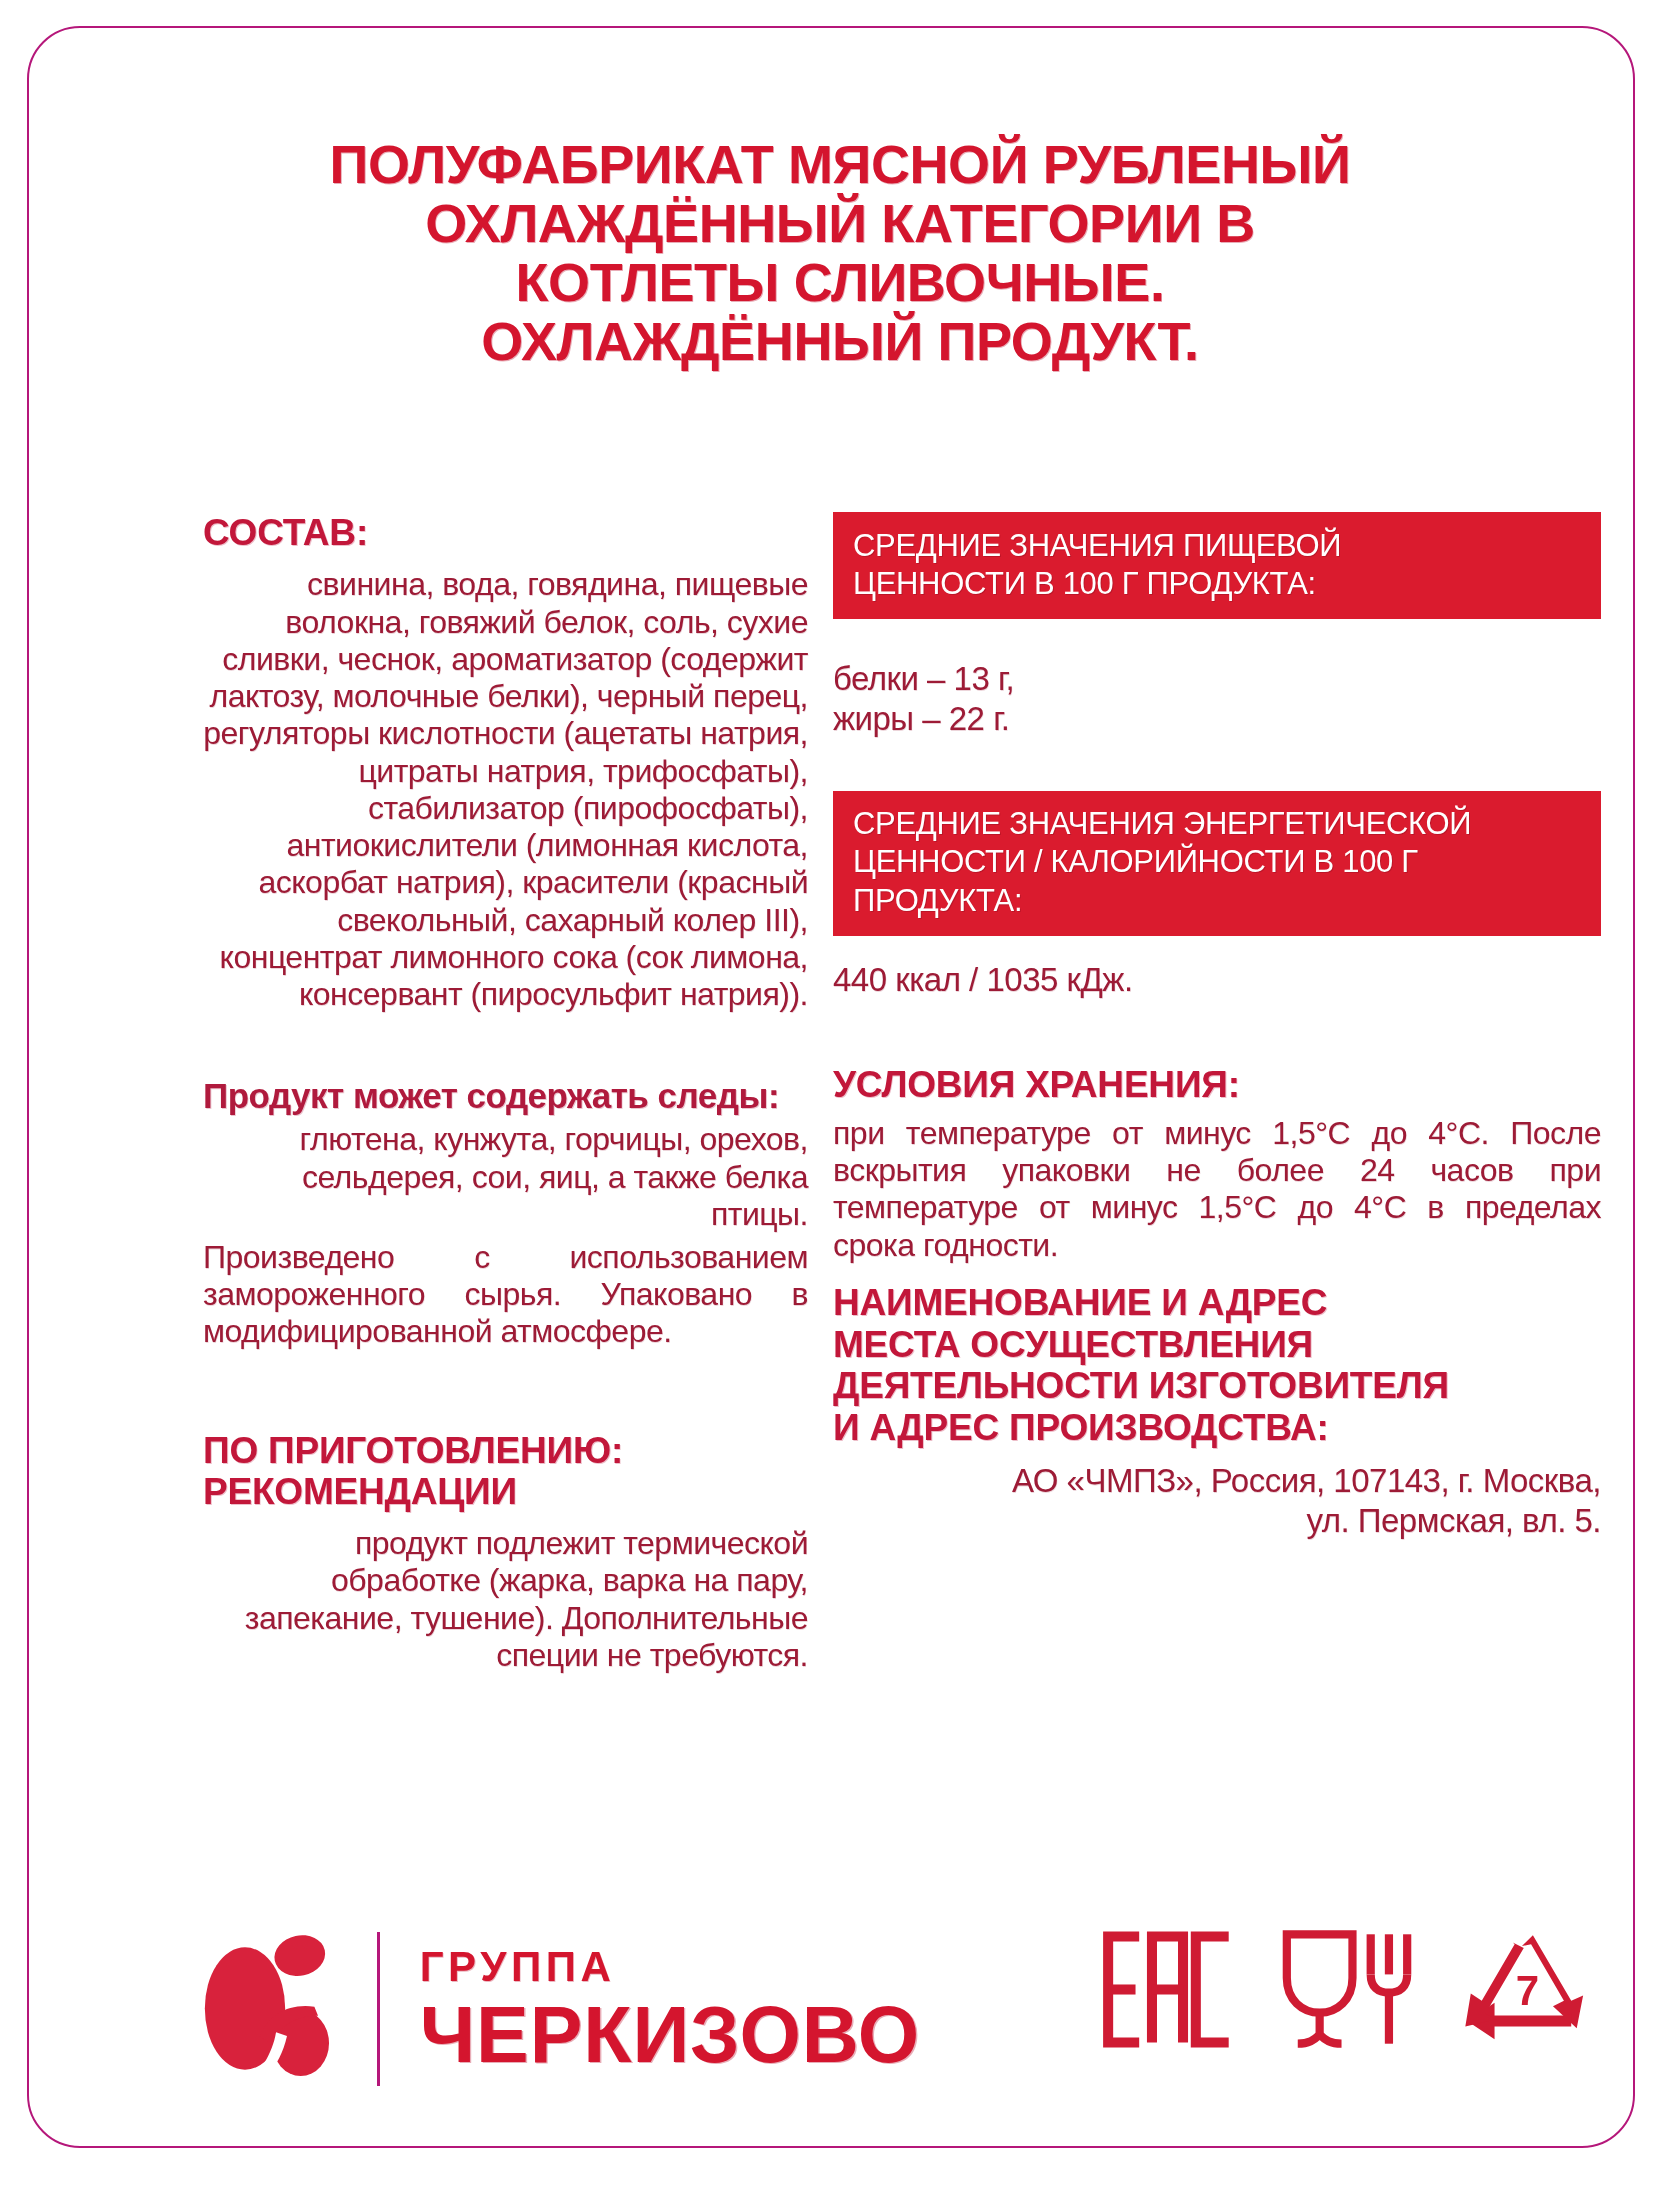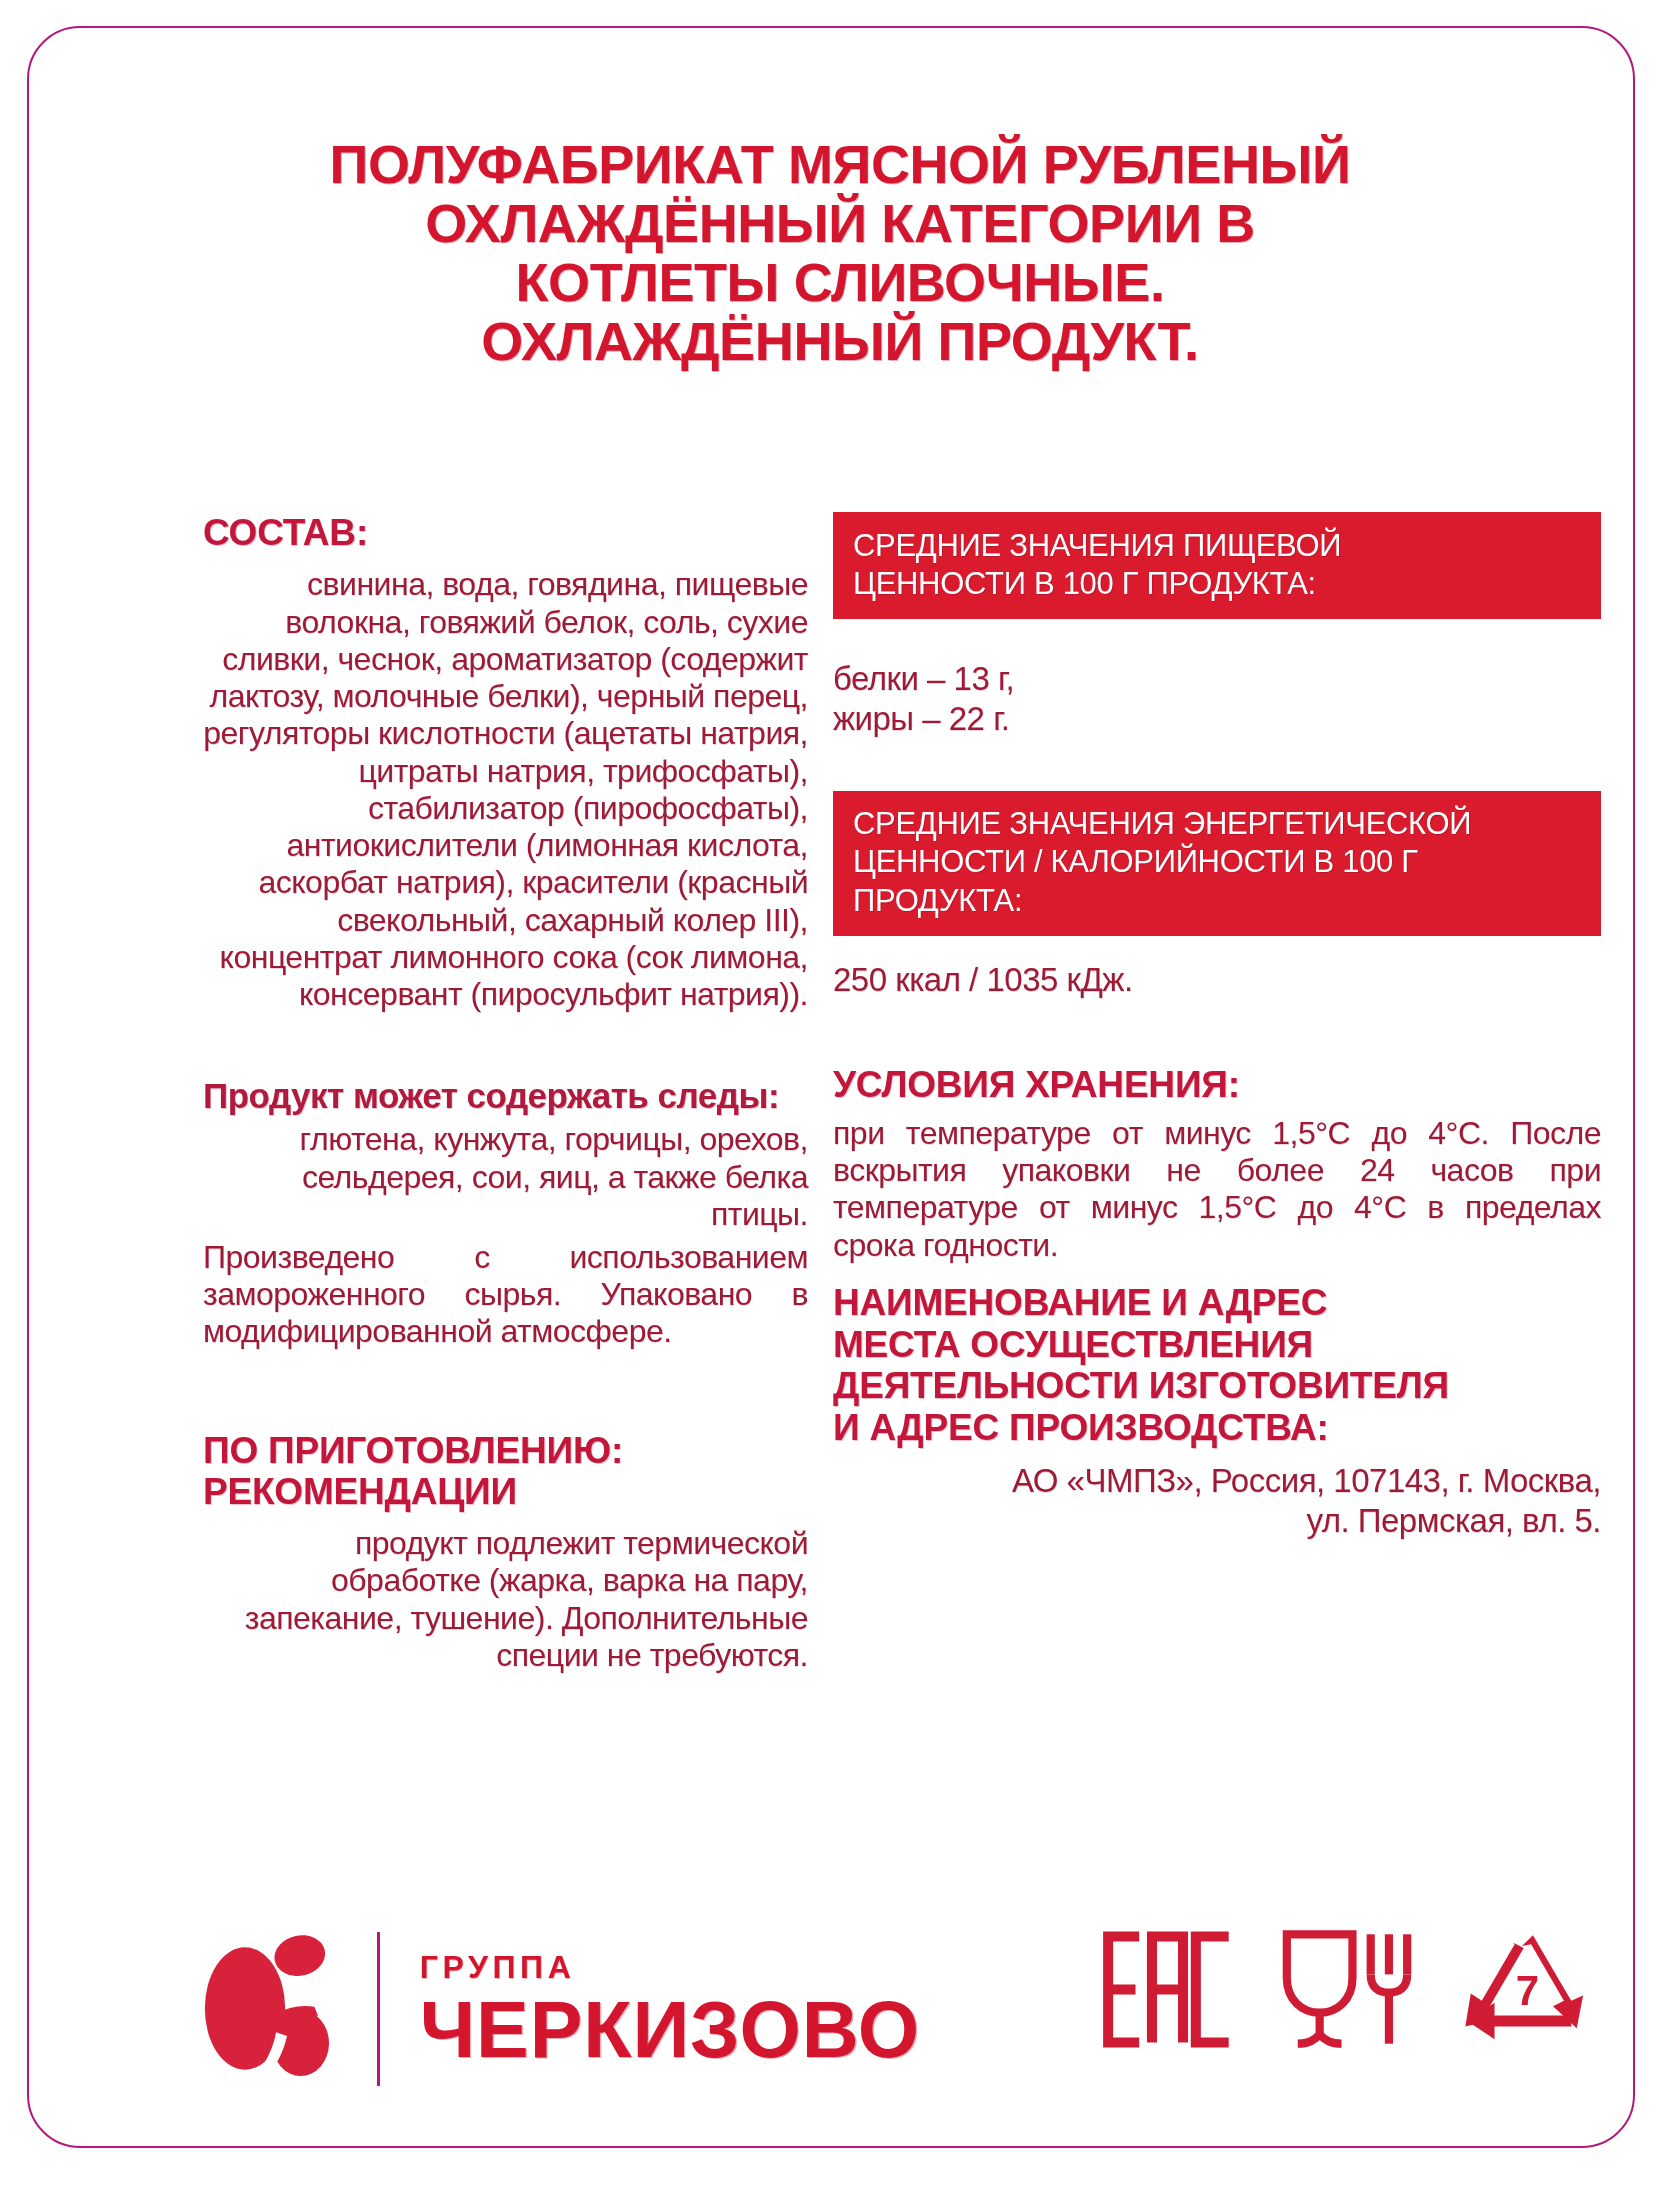--- a/index.html
+++ b/index.html
@@ -163,21 +163,21 @@
     width: 2.7px;
     height: 154px;
     background: #b5177a;
     margin: 0 40px 0 48px;
     flex: none;
   }
   #brand-words { position: relative; top: 1.8px; }
   #brand-sub {
     color: #d4152e;
     font-weight: 700;
-    font-size: 32px;
+    font-size: 42px;
     letter-spacing: 4.6px;
     line-height: 1;
     text-shadow: 0.9px 0.9px 0 rgba(190,20,50,.3);
   }
   #brand-main {
     color: #d4152e;
     font-weight: 700;
     font-size: 79px;
     letter-spacing: 0.9px;
     line-height: 1.02;
@@ -243,21 +243,21 @@
         <span class="vline">белки – 13 г,</span>
         <span class="vline">жиры – 22 г.</span>
       </div>
 
       <div class="red-block mt-56">
         <span class="bline">СРЕДНИЕ ЗНАЧЕНИЯ ЭНЕРГЕТИЧЕСКОЙ</span>
         <span class="bline">ЦЕННОСТИ / КАЛОРИЙНОСТИ В 100 Г</span>
         <span class="bline">ПРОДУКТА:</span>
       </div>
 
-      <div class="value-txt mt-26">250 ккал / 1035 кДж.</div>
+      <div class="value-txt mt-26">440 ккал / 1035 кДж.</div>
 
       <div class="hdr mt-70">УСЛОВИЯ ХРАНЕНИЯ:</div>
 
       <div class="body-txt mt-10">при температуре от минус 1,5°С до 4°С. После вскрытия упаковки не более 24 часов при температуре от минус 1,5°С до 4°С в пределах срока годности.</div>
 
       <div class="hdr mt-20">
         <span class="bline" style="display:block">НАИМЕНОВАНИЕ И АДРЕС</span>
         <span class="bline" style="display:block">МЕСТА ОСУЩЕСТВЛЕНИЯ</span>
         <span class="bline" style="display:block">ДЕЯТЕЛЬНОСТИ ИЗГОТОВИТЕЛЯ</span>
         <span class="bline" style="display:block">И АДРЕС ПРОИЗВОДСТВА:</span>

